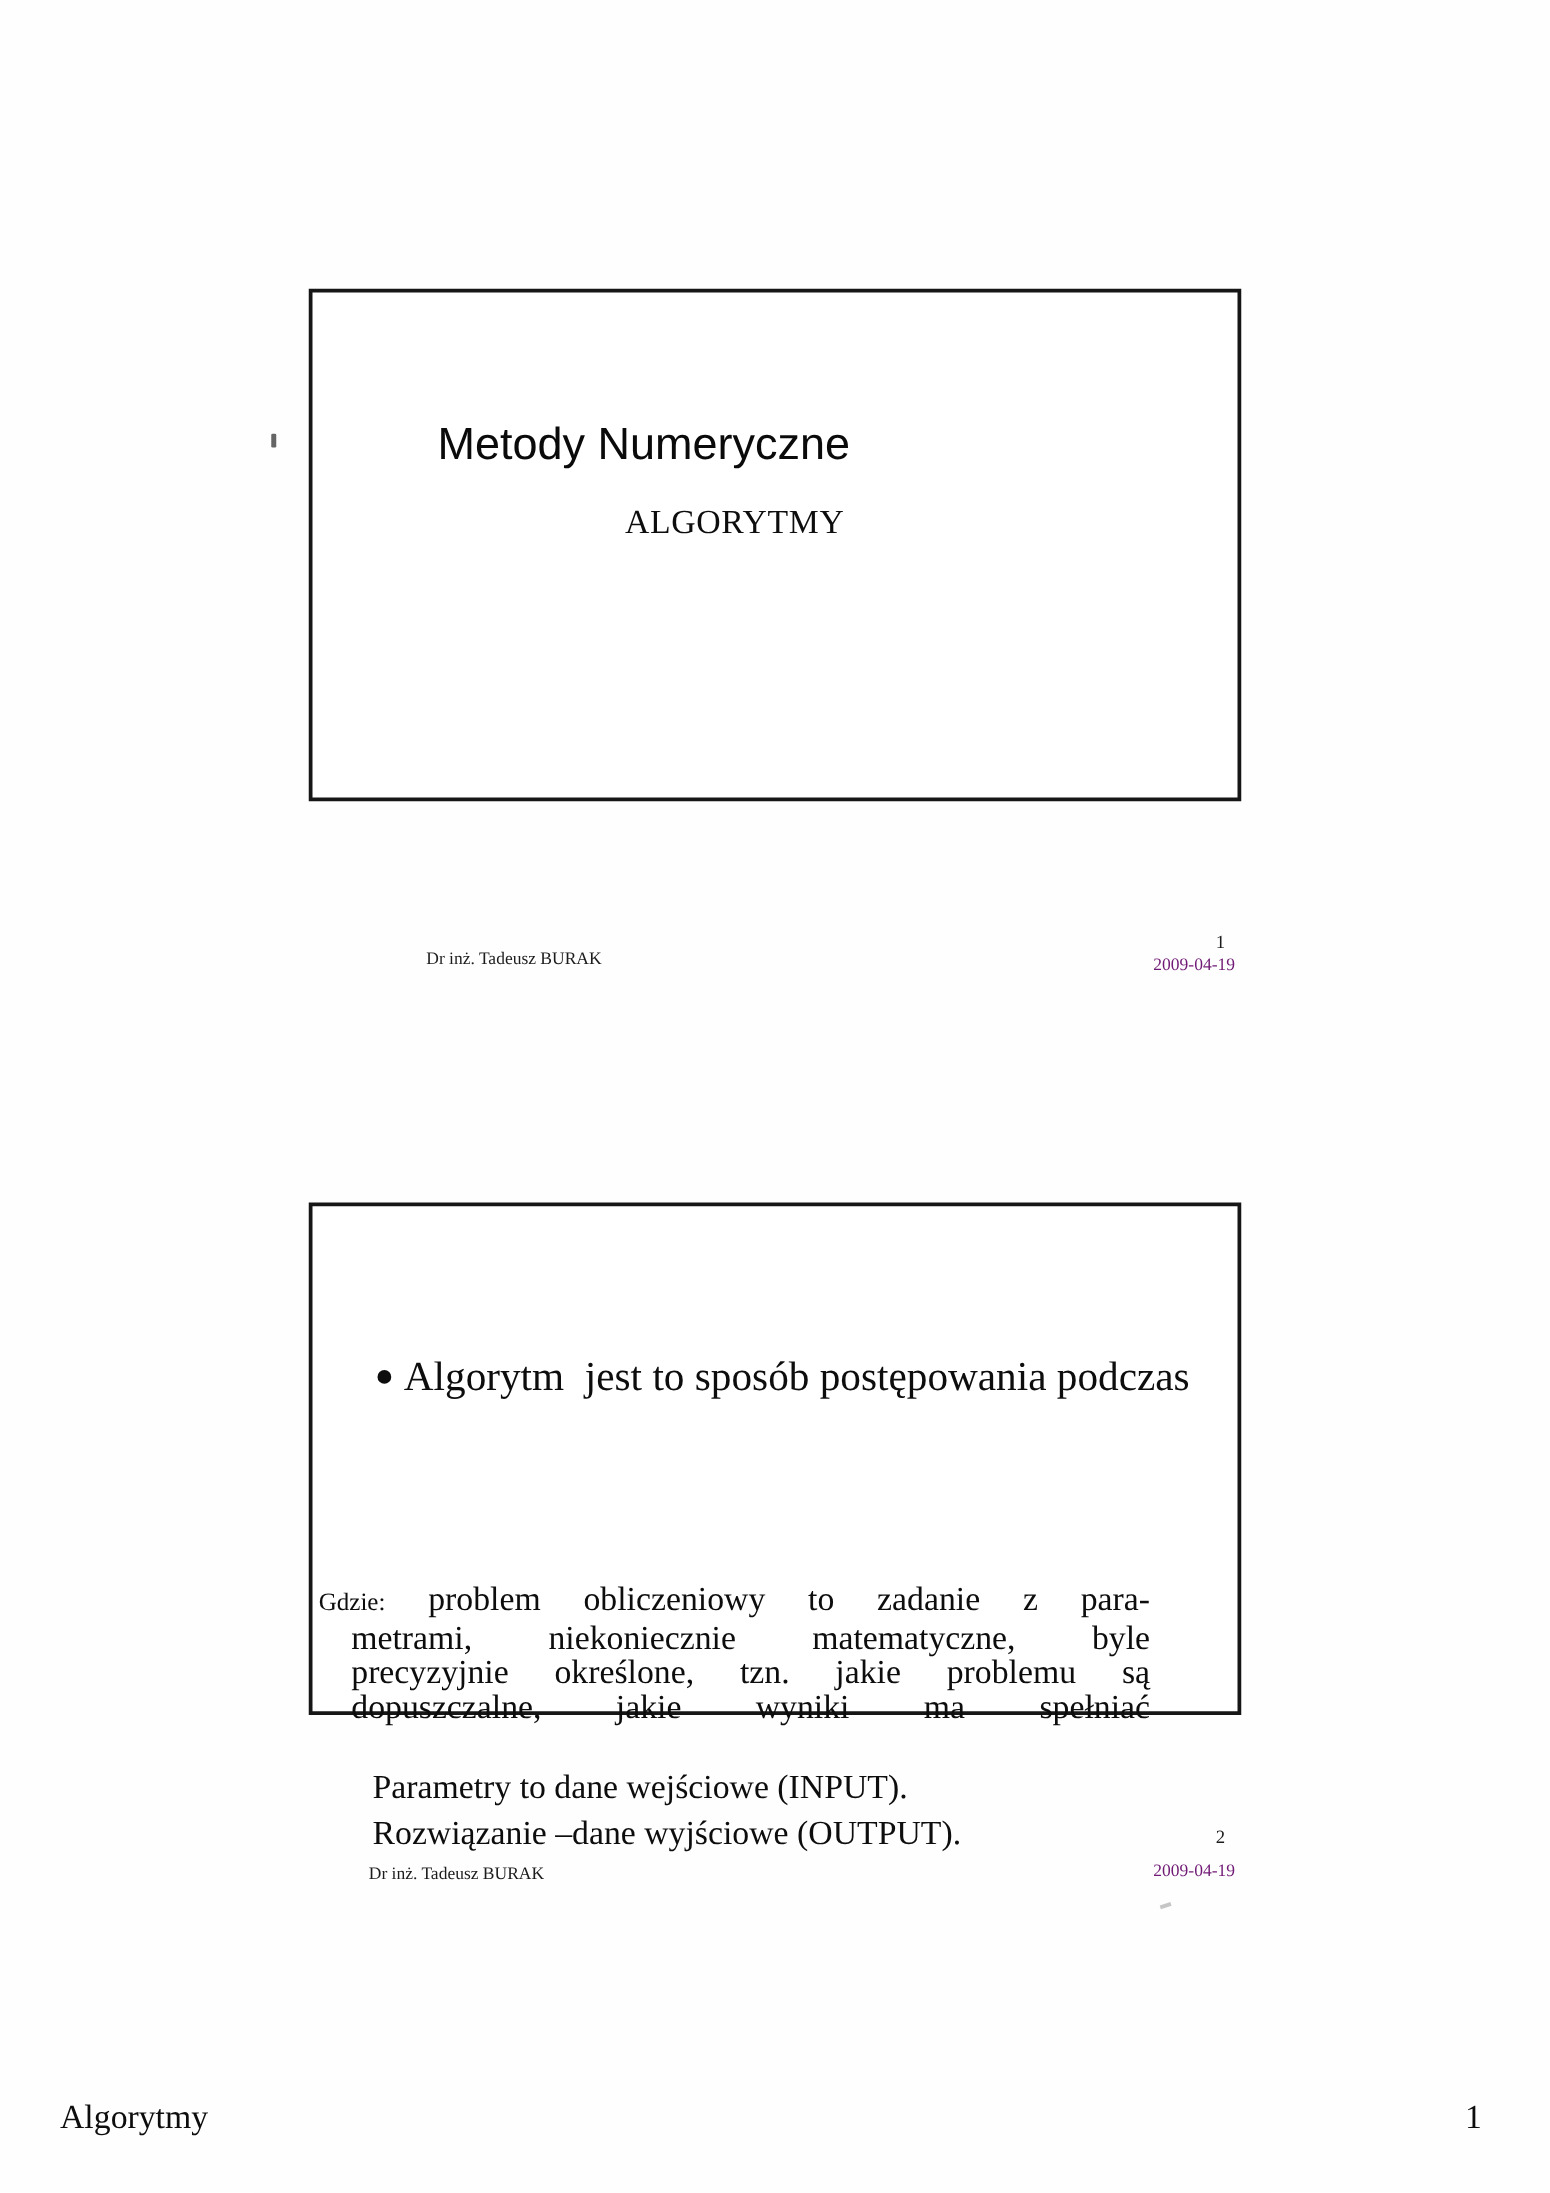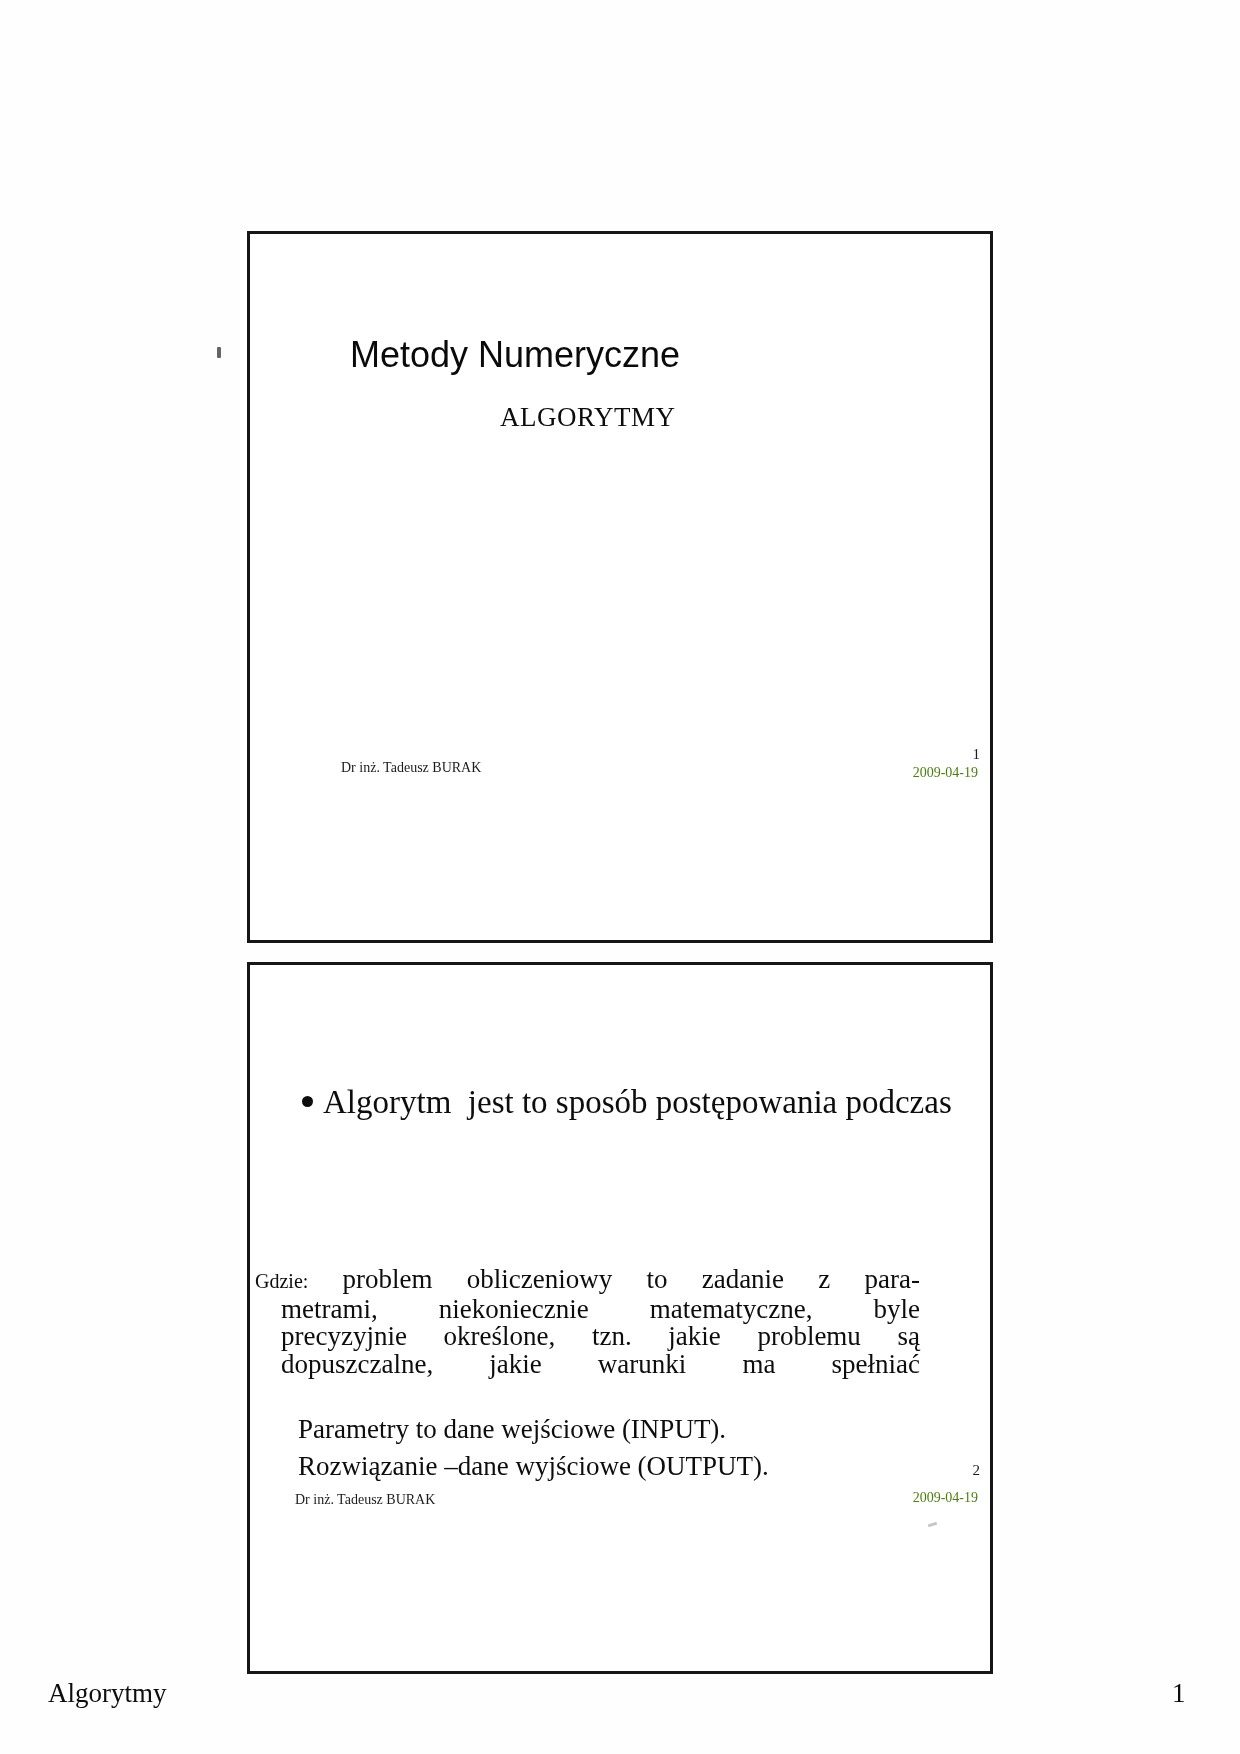--- a/index.html
+++ b/index.html
@@ -8,21 +8,21 @@
     background:#ffffff;
     position:relative;
     font-family:"Liberation Serif","DejaVu Serif",serif;
     color:#0d0d0d;
     overflow:hidden;
   }
   .page { position:absolute; inset:0; background:#fefefe; }
 
   
   .slide {
-    position:absolute; left:247px; width:746px; height:712px;
+    position:absolute; left:247px; width:746px; height:410px;
     border:3px solid #161616; background:#ffffff; box-sizing:border-box;
   }
   #slide1 { top:231px; }
   #slide2 { top:962px; }
 
   
   .s1-title {
     position:absolute; left:100px; top:100px;
     font-family:"Liberation Sans","DejaVu Sans",sans-serif;
     font-size:36px; color:#0a0a0a; white-space:nowrap;
@@ -32,21 +32,21 @@
     font-size:27px; letter-spacing:0.5px; white-space:nowrap;
   }
 
   
   .footer-author { position:absolute; font-size:14px; color:#1c1c1c; white-space:nowrap; }
   #slide1 .footer-author { left:91px; top:526px; }
   #slide2 .footer-author { left:45px; top:527px; }
   .slide-number { position:absolute; right:10px; font-size:15px; color:#1c1c1c; text-align:right; }
   #slide1 .slide-number { top:512px; }
   #slide2 .slide-number { top:497px; }
-  .slide-date { position:absolute; right:12px; font-size:14px; color:#4d7c0f; text-align:right; white-space:nowrap; }
+  .slide-date { position:absolute; right:2px; font-size:14px; color:#701a75; text-align:right; white-space:nowrap; }
   #slide1 .slide-date { top:531px; }
   #slide2 .slide-date { top:525px; }
 
   
   .s2-title {
     position:absolute; left:150px; top:54px;
     font-family:"Liberation Sans","DejaVu Sans",sans-serif;
     font-size:37px; color:#0a0a0a; white-space:nowrap;
   }
   .bullets { position:absolute; left:52px; top:122px; width:660px; }
@@ -109,21 +109,21 @@
     </div>
 
     <div class="gdzie">
       <div class="gdzie-first">
         <span class="gdzie-label">Gdzie:</span>
         <span>problem obliczeniowy to zadanie z para-</span>
       </div>
       <div>
           <div class="gdzie-line">metrami, niekoniecznie matematyczne, byle</div>
           <div class="gdzie-line">precyzyjnie określone, tzn. jakie problemu są</div>
-          <div class="gdzie-line">dopuszczalne, jakie warunki ma spełniać</div>
+          <div class="gdzie-line">dopuszczalne, jakie wyniki ma spełniać</div>
         </div>
     </div>
 
     <div class="statements">
         <div class="statement">Parametry to dane wejściowe (INPUT).</div>
         <div class="statement">Rozwiązanie –dane wyjściowe (OUTPUT).</div>
       </div>
 
     <div class="footer-author">Dr inż. Tadeusz BURAK</div>
     <div class="slide-number">2</div>

